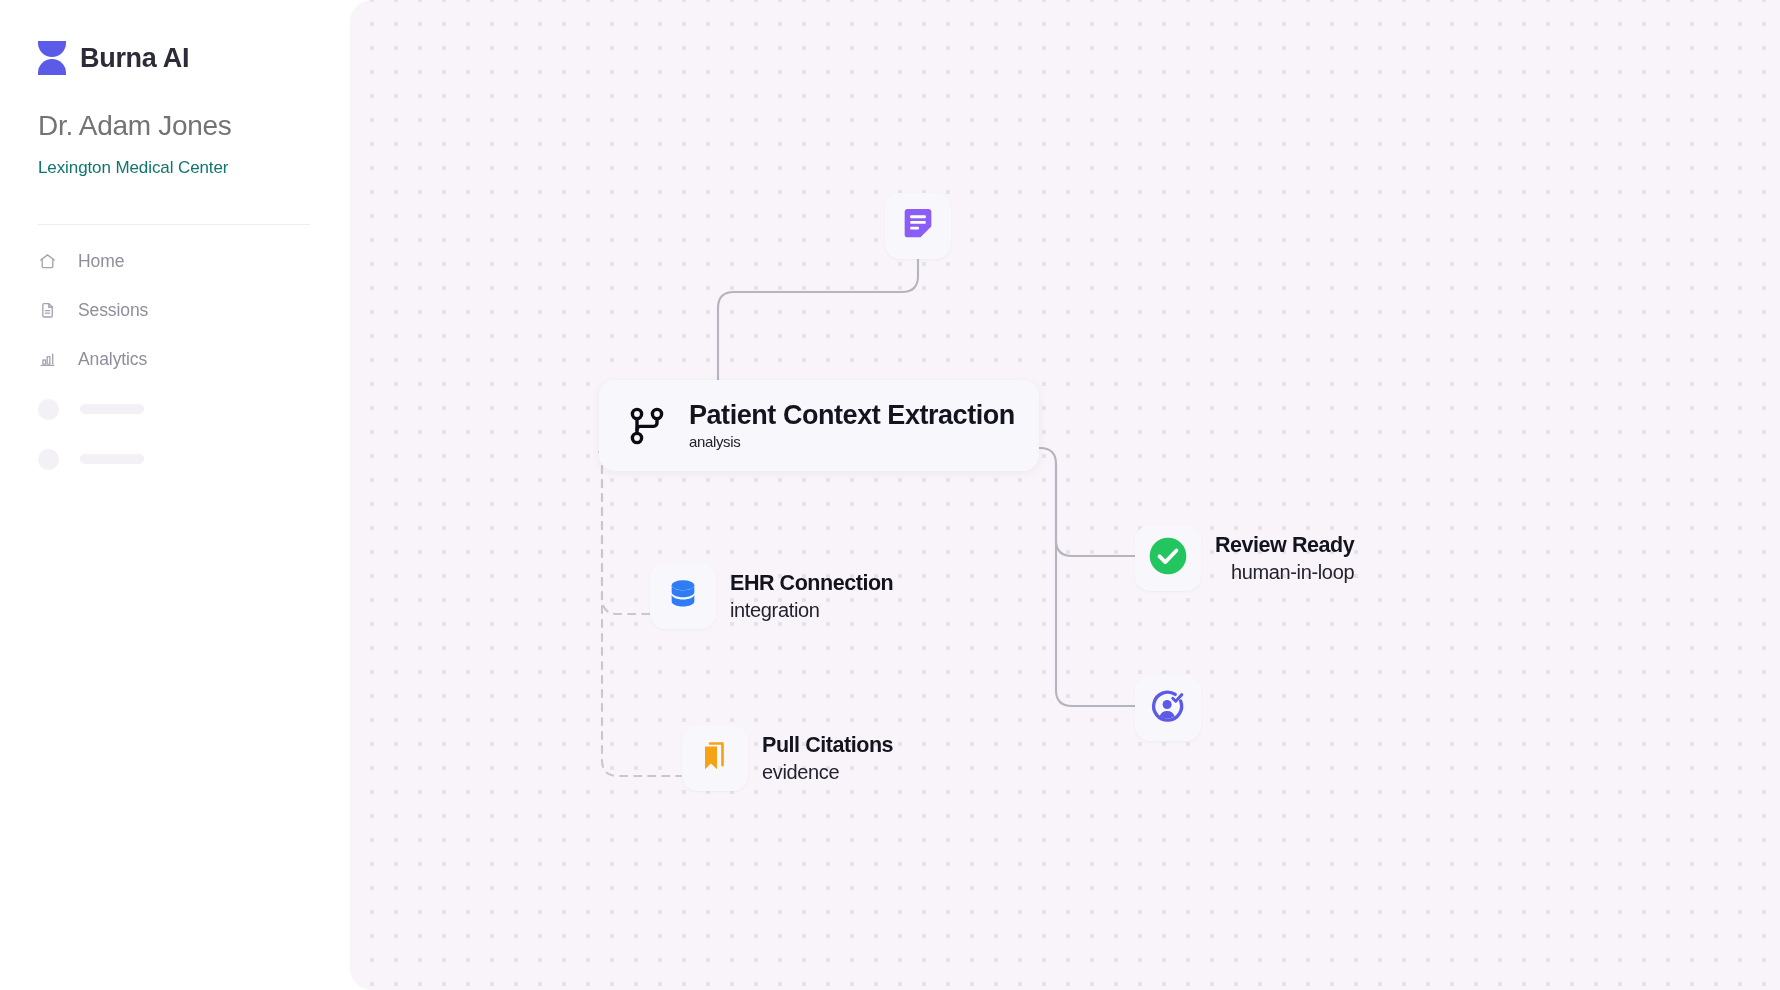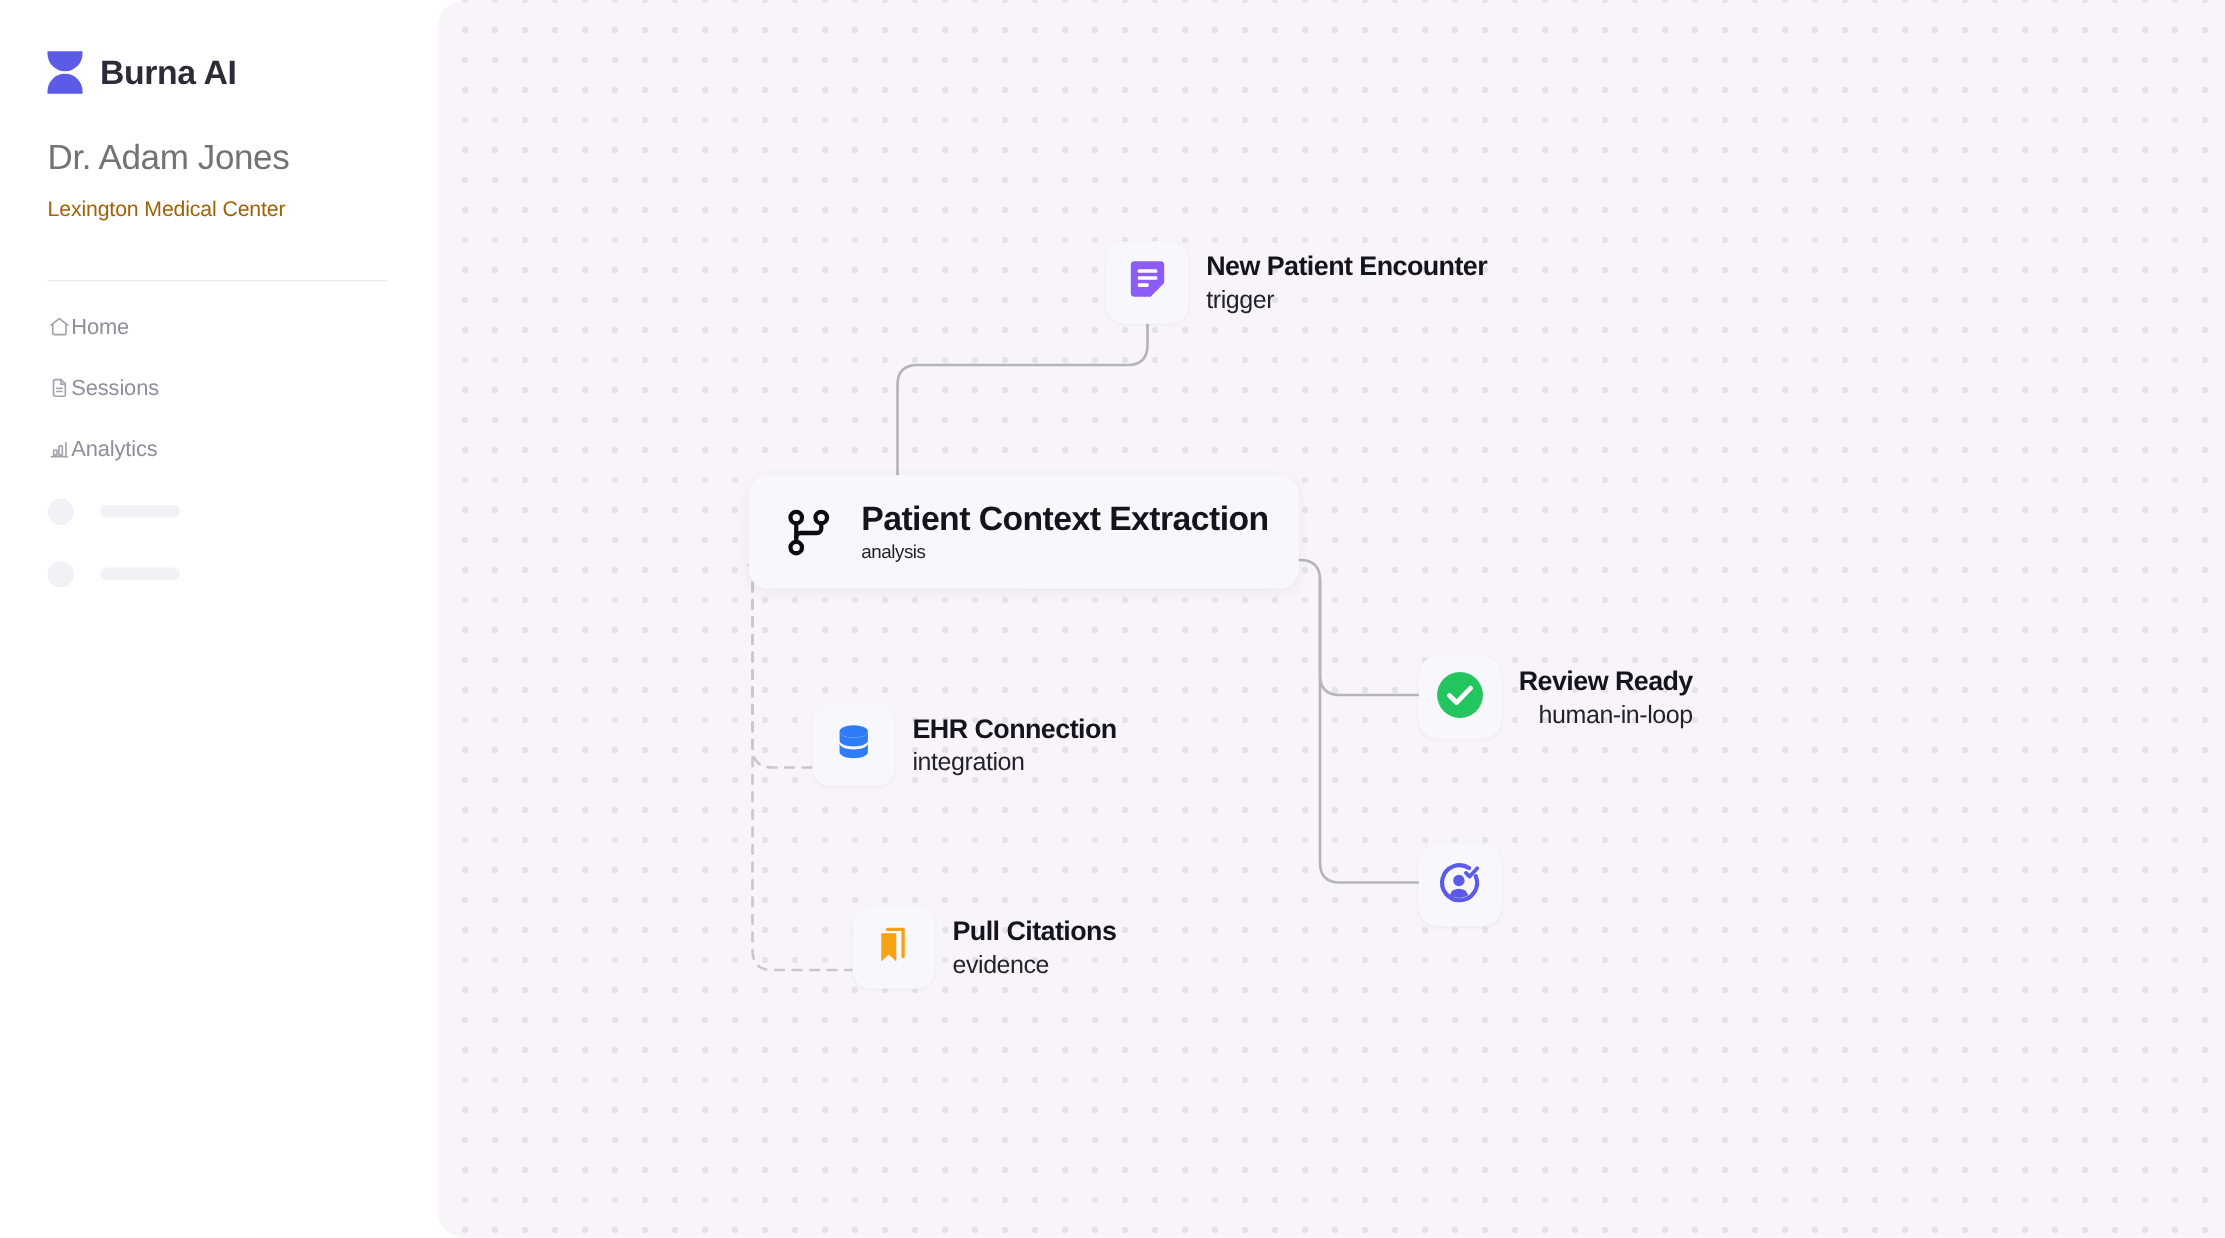--- a/index.html
+++ b/index.html
@@ -80,21 +80,21 @@
     letter-spacing: -0.3px;
     white-space: nowrap;
   }
 
   .user-org {
     position: absolute;
     left: 38px;
     top: 158px;
     font-size: 17px;
     font-weight: 400;
-    color: #a16207;
+    color: #0f766e;
     letter-spacing: -0.1px;
     white-space: nowrap;
   }
 
   .sidebar-divider {
     position: absolute;
     left: 38px;
     top: 224px;
     width: 272px;
     height: 1px;
@@ -104,20 +104,21 @@
   .nav {
     position: absolute;
     left: 38px;
     top: 248px;
     width: 272px;
   }
 
   .nav-item {
     display: flex;
     align-items: center;
+    gap: 21px;
     height: 26px;
     margin-bottom: 23px;
     cursor: pointer;
   }
   .nav-icon {
     width: 19px;
     height: 19px;
     flex: 0 0 19px;
     display: block;
     color: #A3A3AE;
@@ -326,24 +327,20 @@
             <path d="M8 9.5A3.5 3.5 0 0 1 11.5 6h25A3.5 3.5 0 0 1 40 9.5v17.2L26.7 40H11.5A3.5 3.5 0 0 1 8 36.5z" fill="#8B5CF6"></path>
             <path d="M40 26.7 26.7 40V30.2a3.5 3.5 0 0 1 3.5-3.5z" fill="#8B5CF6" opacity="0.92"></path>
             <g fill="#FFFFFF">
               <rect x="14.6" y="13.6" width="18.8" height="3.4" rx="1.2"></rect>
               <rect x="14.6" y="20.4" width="18.8" height="3.4" rx="1.2"></rect>
               <rect x="14.6" y="27.2" width="10.6" height="3.4" rx="1.2"></rect>
             </g>
           </svg>
         </span>
       </span>
-      <span class="node-text">
-        <span class="node-title">New Patient Encounter</span>
-        <span class="node-sub">trigger</span>
-      </span>
     </div>
 
     <div class="node card" id="node-analysis">
       <span class="branch-icon">
         <svg viewBox="0 0 44 44" width="44" height="44" fill="none" stroke="#0B0B14" stroke-width="3.4" stroke-linecap="round" stroke-linejoin="round">
           <circle cx="12" cy="10" r="4.6"></circle>
           <circle cx="32" cy="10" r="4.6"></circle>
           <circle cx="12" cy="34" r="4.6"></circle>
           <path d="M12 14.6v14.8"></path>
           <path d="M32 14.6v4.4a3.4 3.4 0 0 1-3.4 3.4H15.4a3.4 3.4 0 0 0-3.4 3.4"></path>

